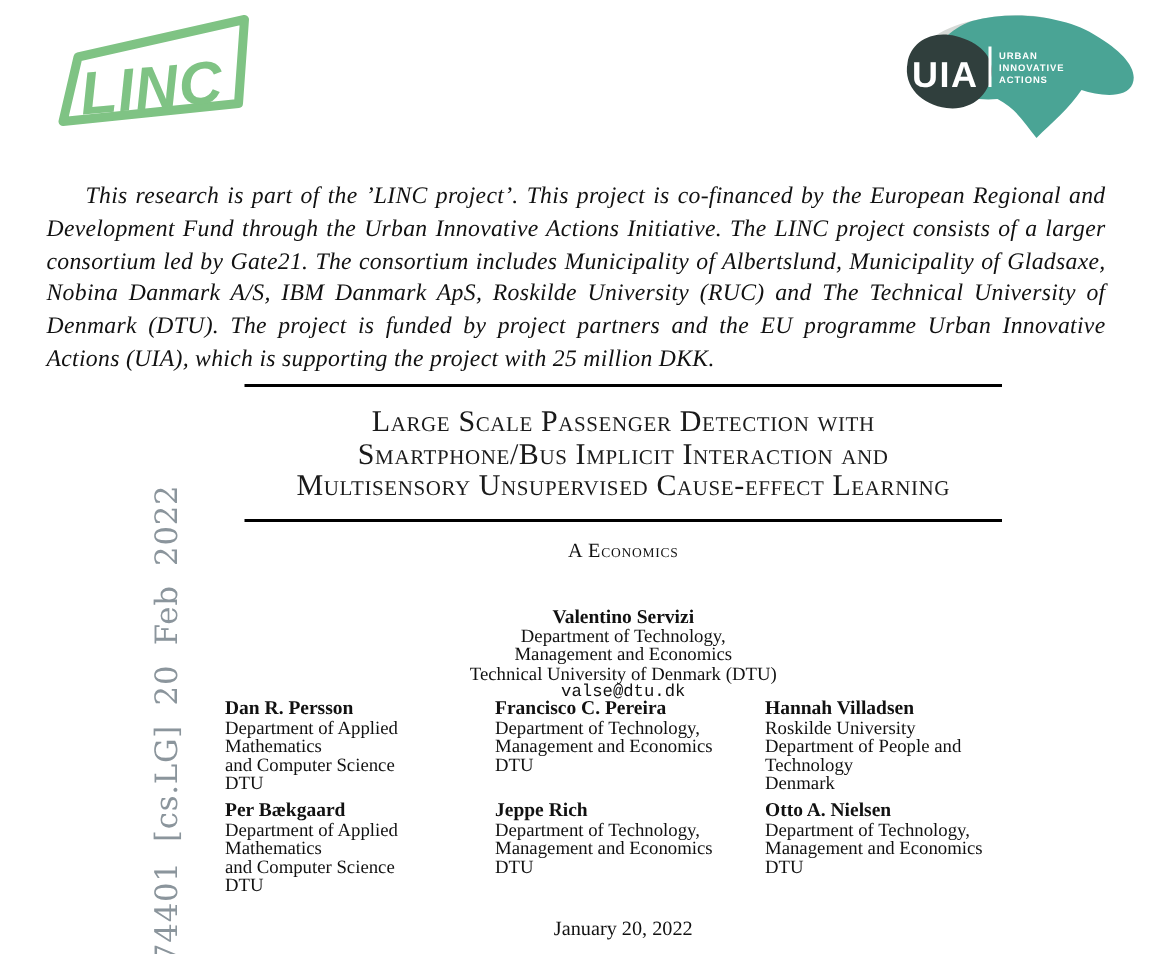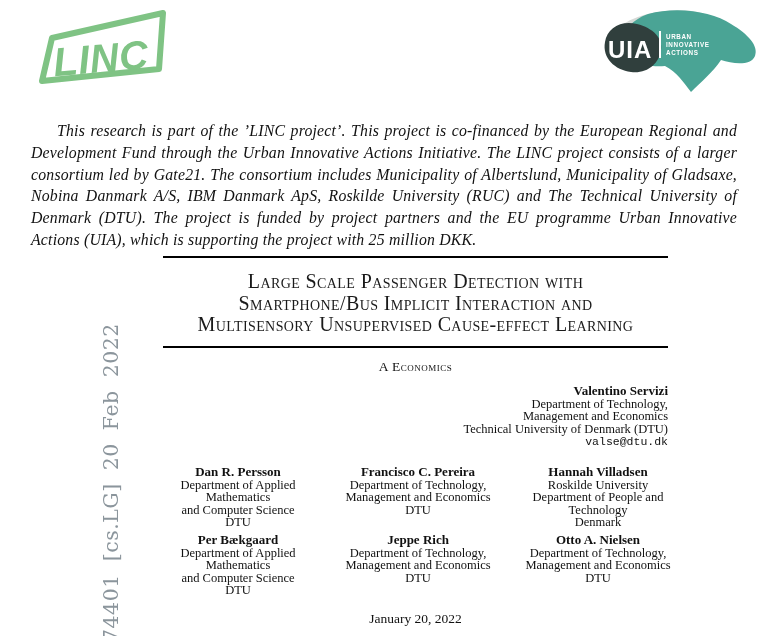--- a/index.html
+++ b/index.html
@@ -26,32 +26,32 @@
     text-align:center;font-variant:small-caps;
     font-size:20px;line-height:21.7px;letter-spacing:0.4px;color:#1a1a1a;
   }
 
   .preprint{
     position:absolute;left:163px;top:359px;width:505px;
     text-align:center;font-variant:small-caps;font-size:13.5px;letter-spacing:0.5px;
   }
 
   .lead-author{
-    position:absolute;left:163px;top:384px;width:505px;
-    text-align:right;font-size:12.5px;line-height:12.4px;
+    position:absolute;left:163px;top:404px;width:505px;
+    text-align:center;font-size:12.5px;line-height:12.4px;
   }
   .author-name{font-weight:bold;font-size:13px;line-height:14px;}
   .email{font-family:"Liberation Mono","DejaVu Sans Mono",monospace;font-size:11.5px;line-height:13px;}
 
   .authors-row{
     position:absolute;left:150px;width:536px;display:flex;justify-content:space-between;
   }
   .row-2{top:465px;}
   .row-3{top:533px;}
-  .author-col{width:176px;text-align:center;font-size:12.5px;line-height:12.4px;}
+  .author-col{width:176px;text-align:left;font-size:12.5px;line-height:12.4px;}
 
   .date{
     position:absolute;left:163px;top:611px;width:505px;
     text-align:center;font-size:13.5px;
   }
 
   .arxiv-stamp{
     position:absolute;left:99px;top:642px;
     transform-origin:0 0;transform:rotate(-90deg);
     white-space:nowrap;

